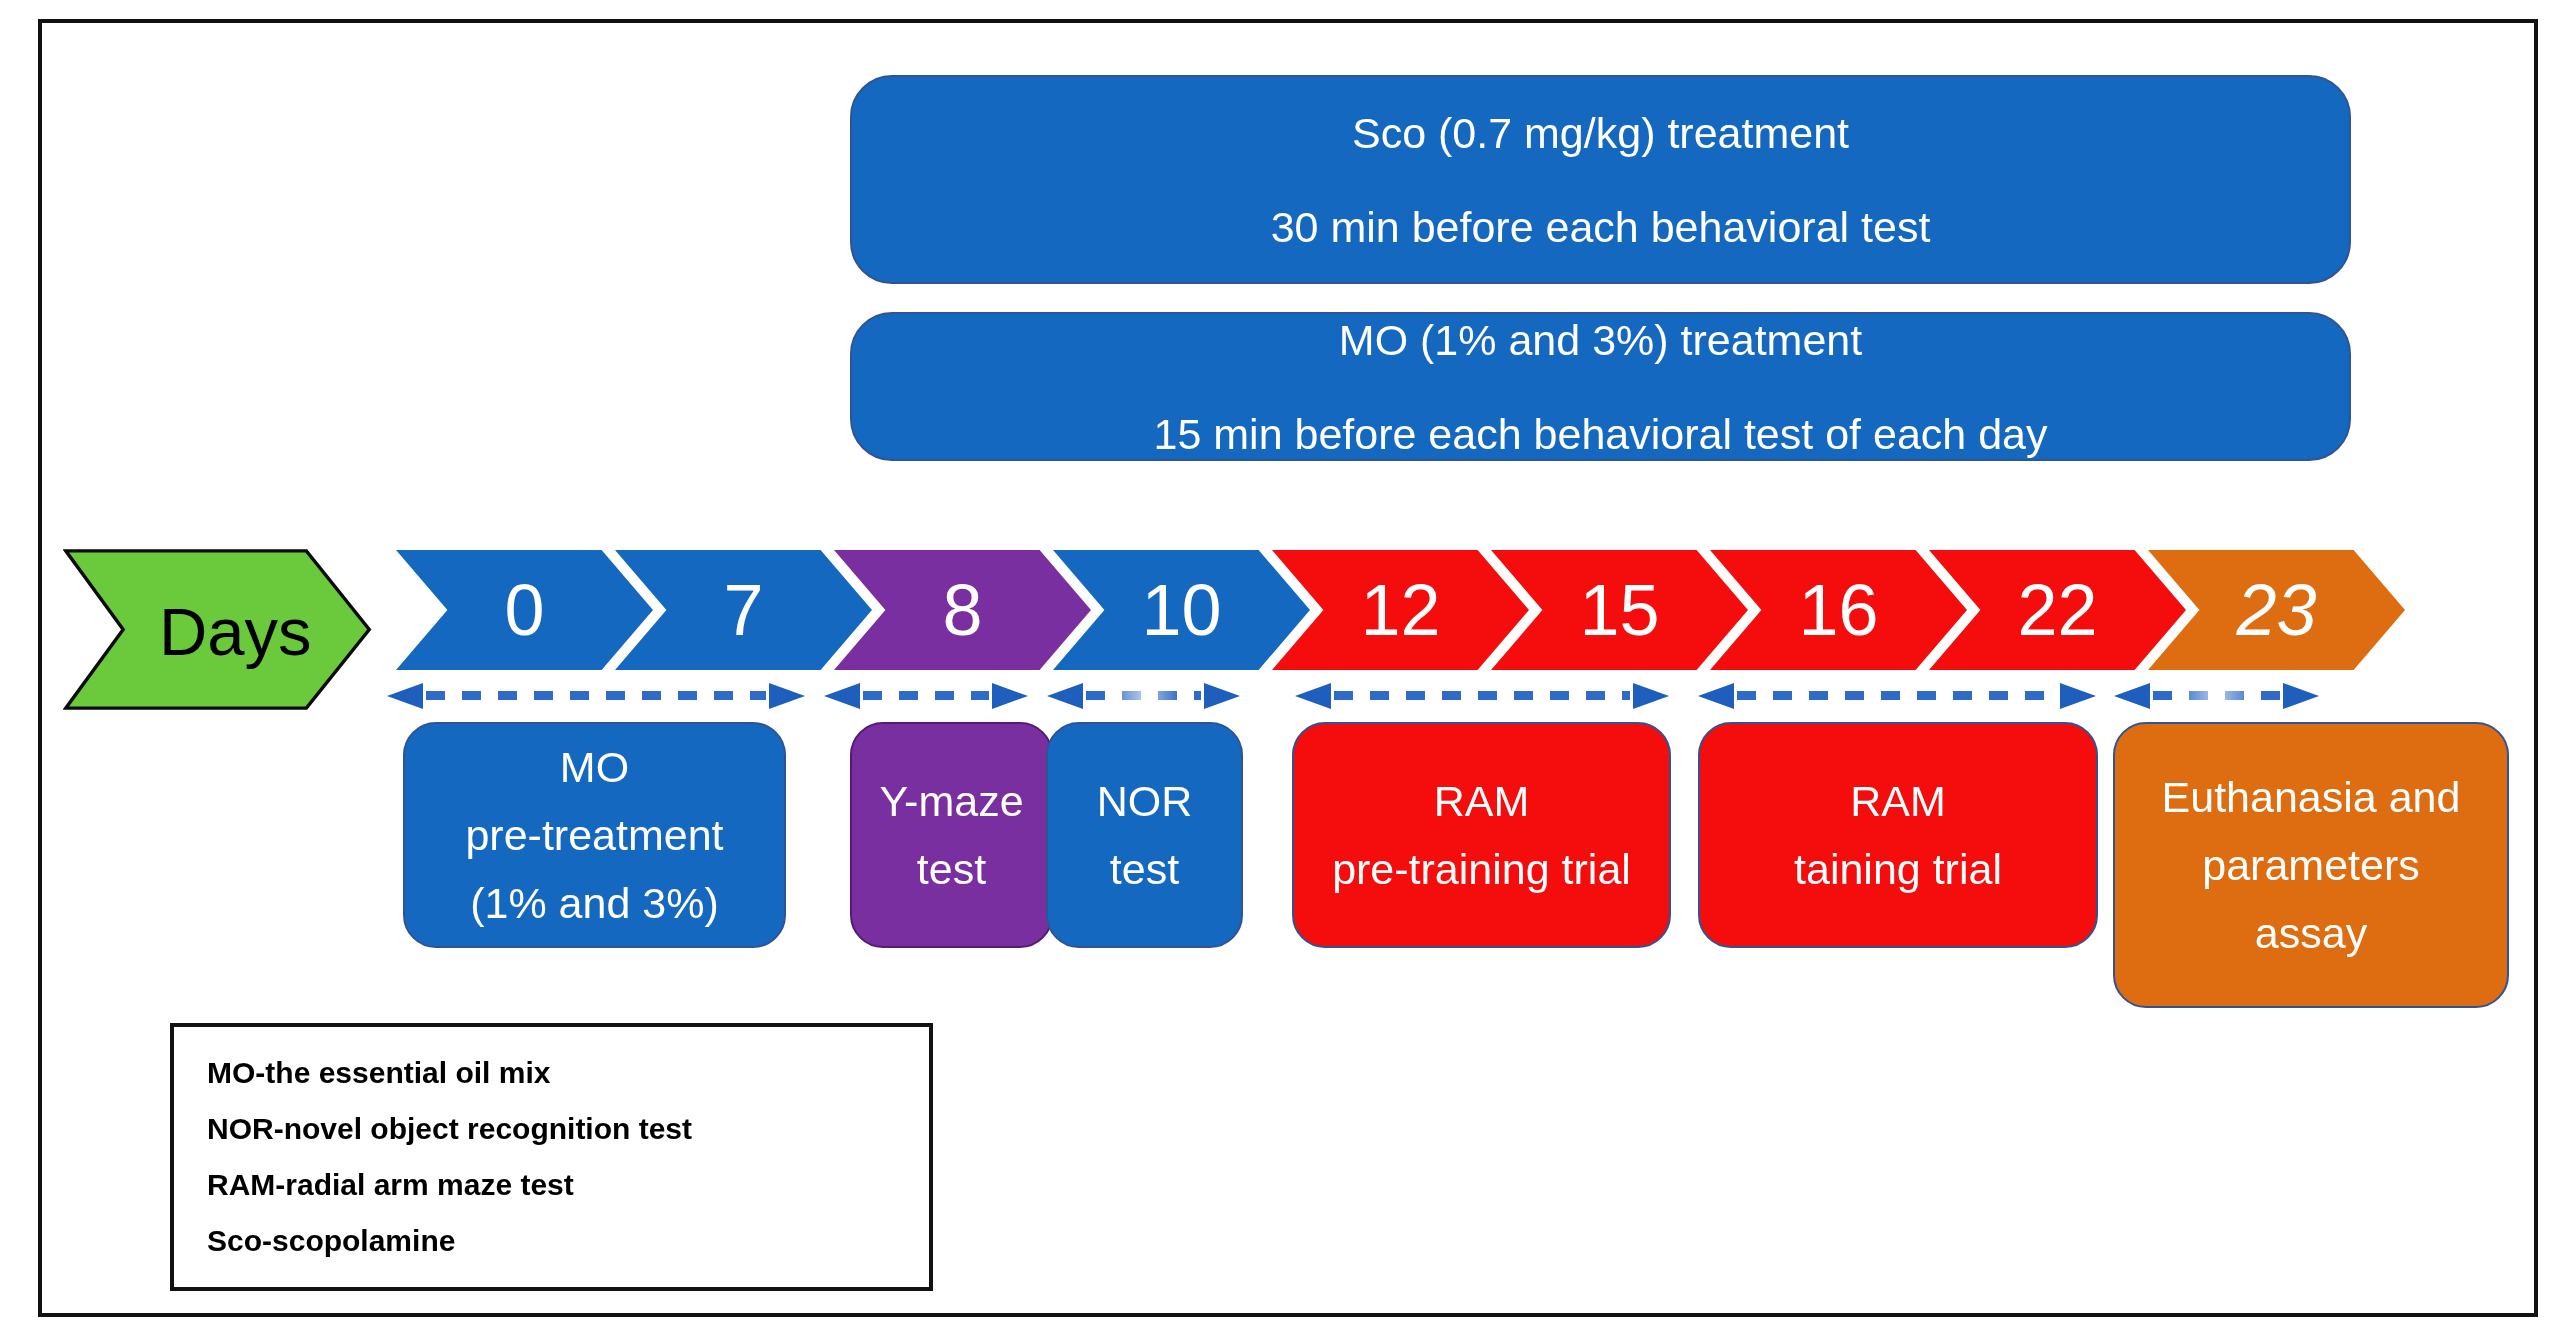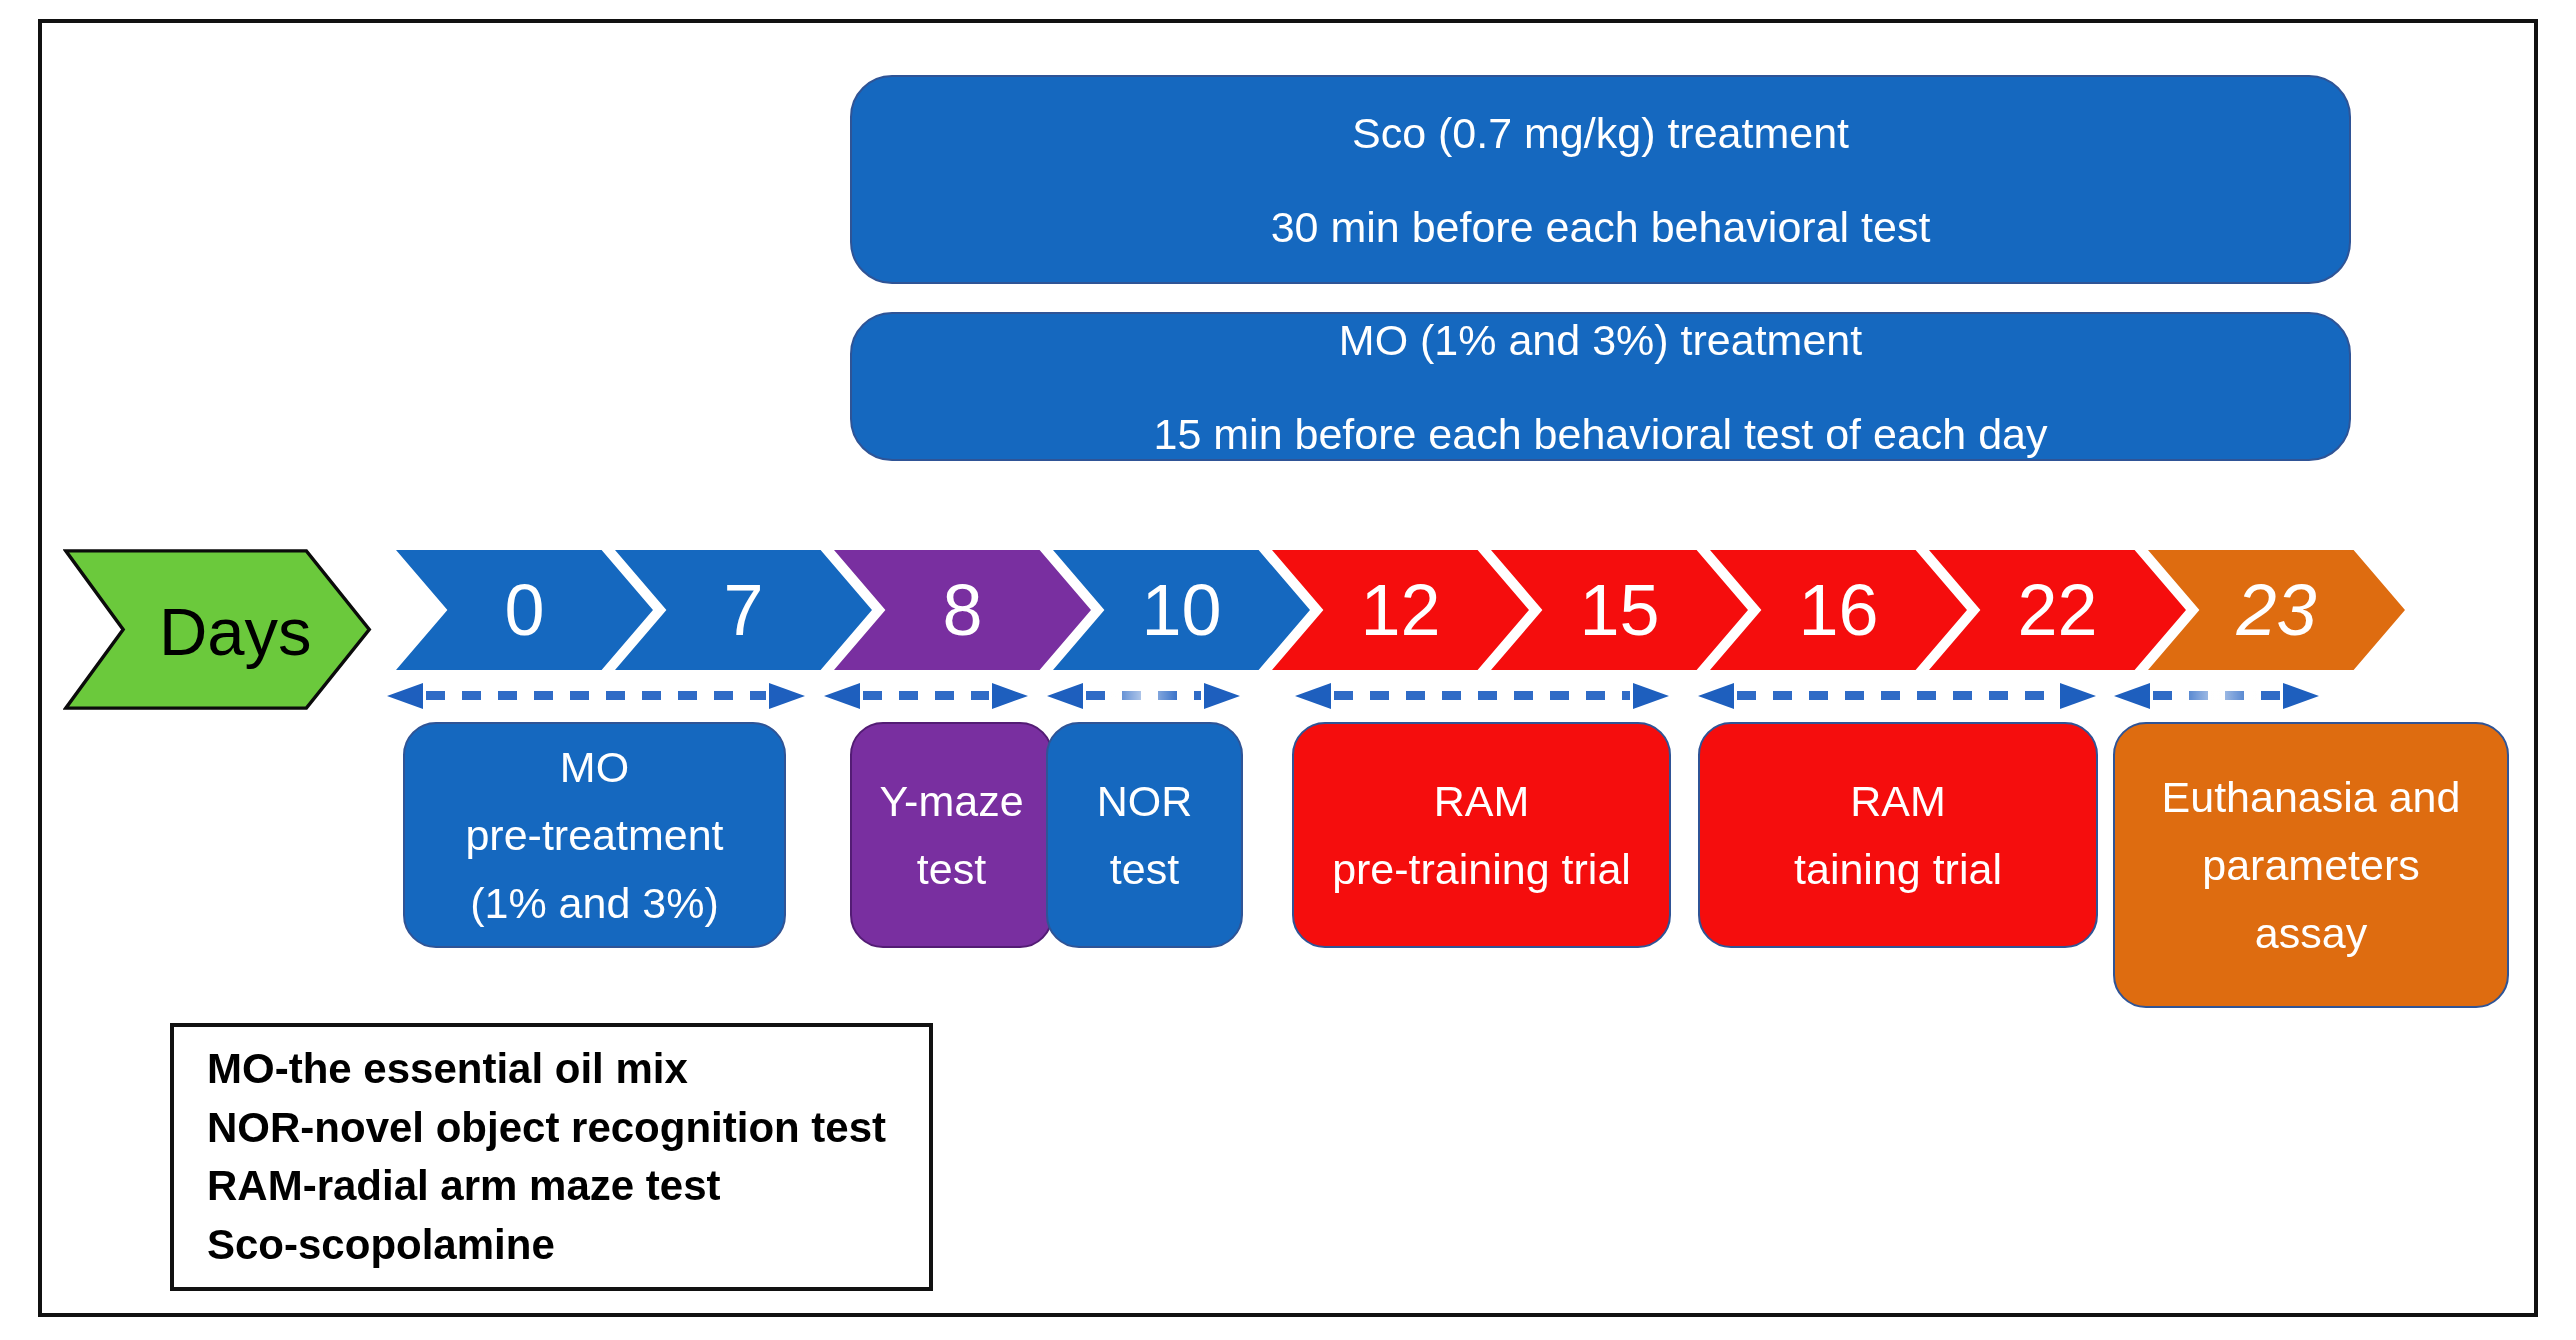--- a/index.html
+++ b/index.html
@@ -52,21 +52,21 @@
          display:flex;flex-direction:column;justify-content:center;align-items:center;
          text-align:center;font-size:43px;line-height:68px;}
   .phase.blue{background:var(--blue);} .phase.red{background:var(--red);}
   .phase.purple{background:var(--purple);border-color:var(--purple_border);margin-left:24px;}
   .phase.orange{background:var(--orange);height:286px;}
 
   
   .legend{position:absolute;left:170px;top:1023px;width:763px;height:268px;
           border:4.1px solid var(--ink);box-sizing:border-box;background:#fff;
           display:flex;flex-direction:column;justify-content:space-evenly;
-          padding:6.8px 13.7px 6.8px 33px;color:#000;font-size:42px;font-weight:bold;}
+          padding:6.8px 13.7px 6.8px 33px;color:#000;font-size:30px;font-weight:bold;}
 </style>
 </head>
 <body>
 
 <div class="canvas">
   <div class="frame"></div>
 
   <div class="banner sco">
     <div>Sco (0.7 mg/kg) treatment</div>
     <div>30 min before each behavioral test</div>

